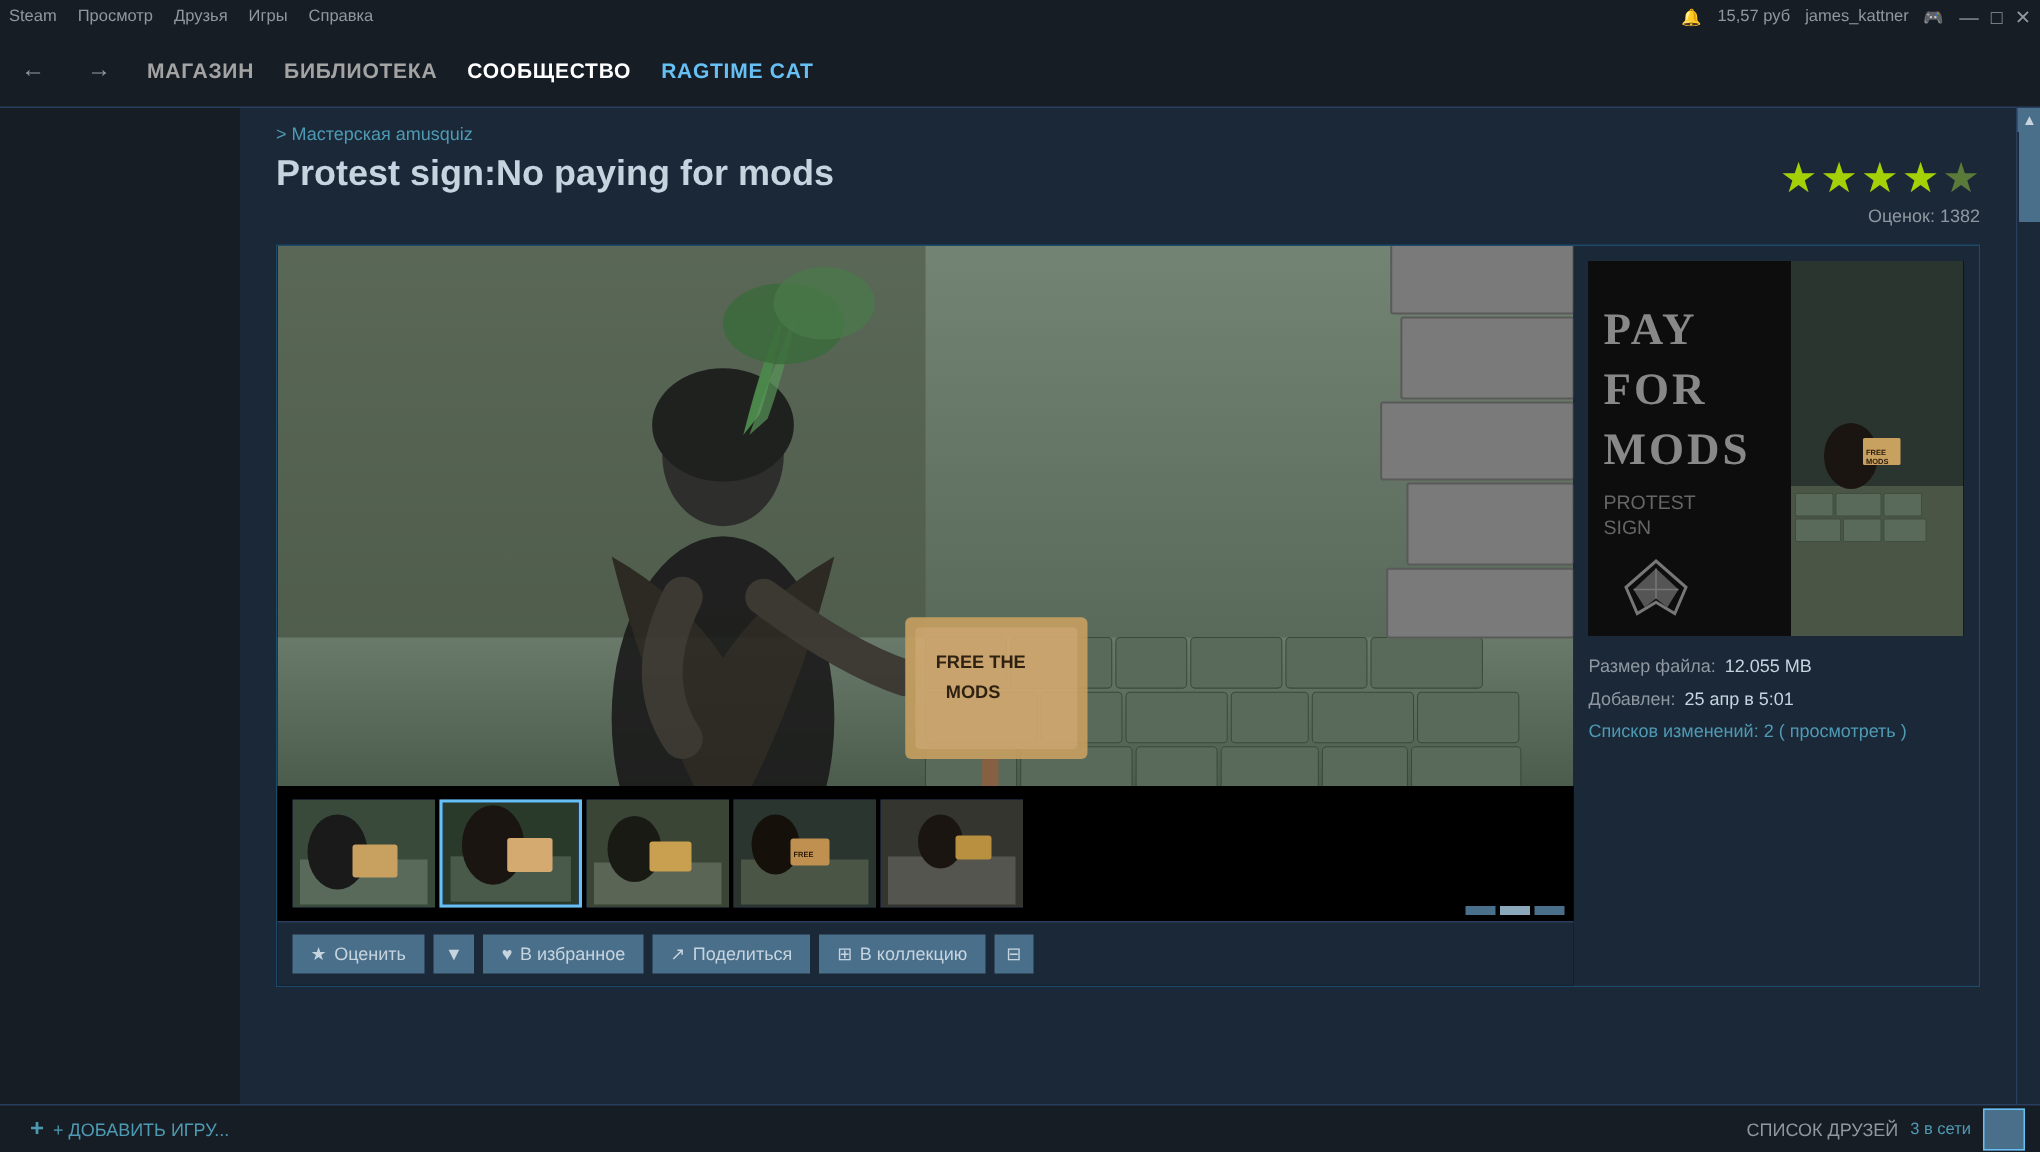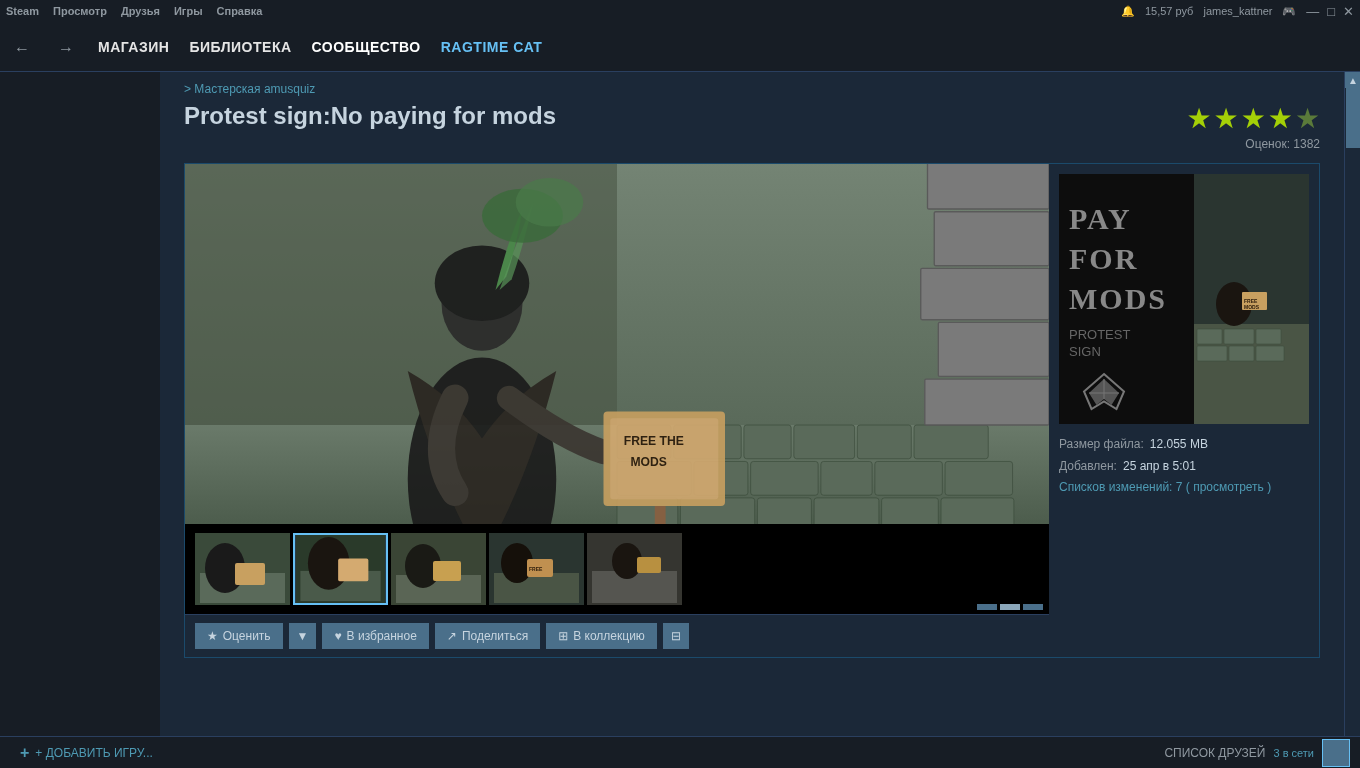--- a/index.html
+++ b/index.html
@@ -19,21 +19,21 @@
       background: #171d25;
       display: flex;
       align-items: center;
       justify-content: space-between;
       padding: 0 6px;
       font-size: 11px;
       color: #8f98a0;
     }
     #titlebar-left { display: flex; gap: 14px; }
     #titlebar-right { display: flex; align-items: center; gap: 10px; }
-    .title-menu-item { cursor: pointer; font-weight: bold; }
+    .title-menu-item { cursor: pointer; }
     .titlebar-controls { display: flex; gap: 8px; }
     .titlebar-btn { cursor: pointer; font-size: 13px; color: #8f98a0; }
 
     
     #navbar {
       height: 50px;
       background: #171d25;
       display: flex;
       align-items: center;
       padding: 0 10px;
@@ -42,21 +42,21 @@
     }
     .nav-arrow {
       color: #8f98a0;
       font-size: 16px;
       cursor: pointer;
       padding: 4px;
     }
     .nav-item {
       font-size: 14px;
       font-weight: bold;
-      color: #e5e5e5;
+      color: #a3a3a3;
       cursor: pointer;
       letter-spacing: 0.5px;
       text-transform: uppercase;
     }
     .nav-item.active { color: #fff; }
     .nav-item.community { color: #fff; }
 
     
     #content-area {
       display: flex;
@@ -658,21 +658,21 @@
             <div class="file-info-row">
               <span class="file-info-label">Размер файла:</span>
               <span class="file-info-value">12.055 MB</span>
             </div>
             <div class="file-info-row">
               <span class="file-info-label">Добавлен:</span>
               <span class="file-info-value">25 апр в 5:01</span>
             </div>
             <div class="file-info-row">
               <span class="changelog-link">
-                <span>Списков изменений: 7</span>
+                <span>Списков изменений: 2</span>
                 <span>( просмотреть )</span>
               </span>
             </div>
           </div>
         </div>
       </div>
     </div>
   </div>
 
   <div id="right-scrollbar">

